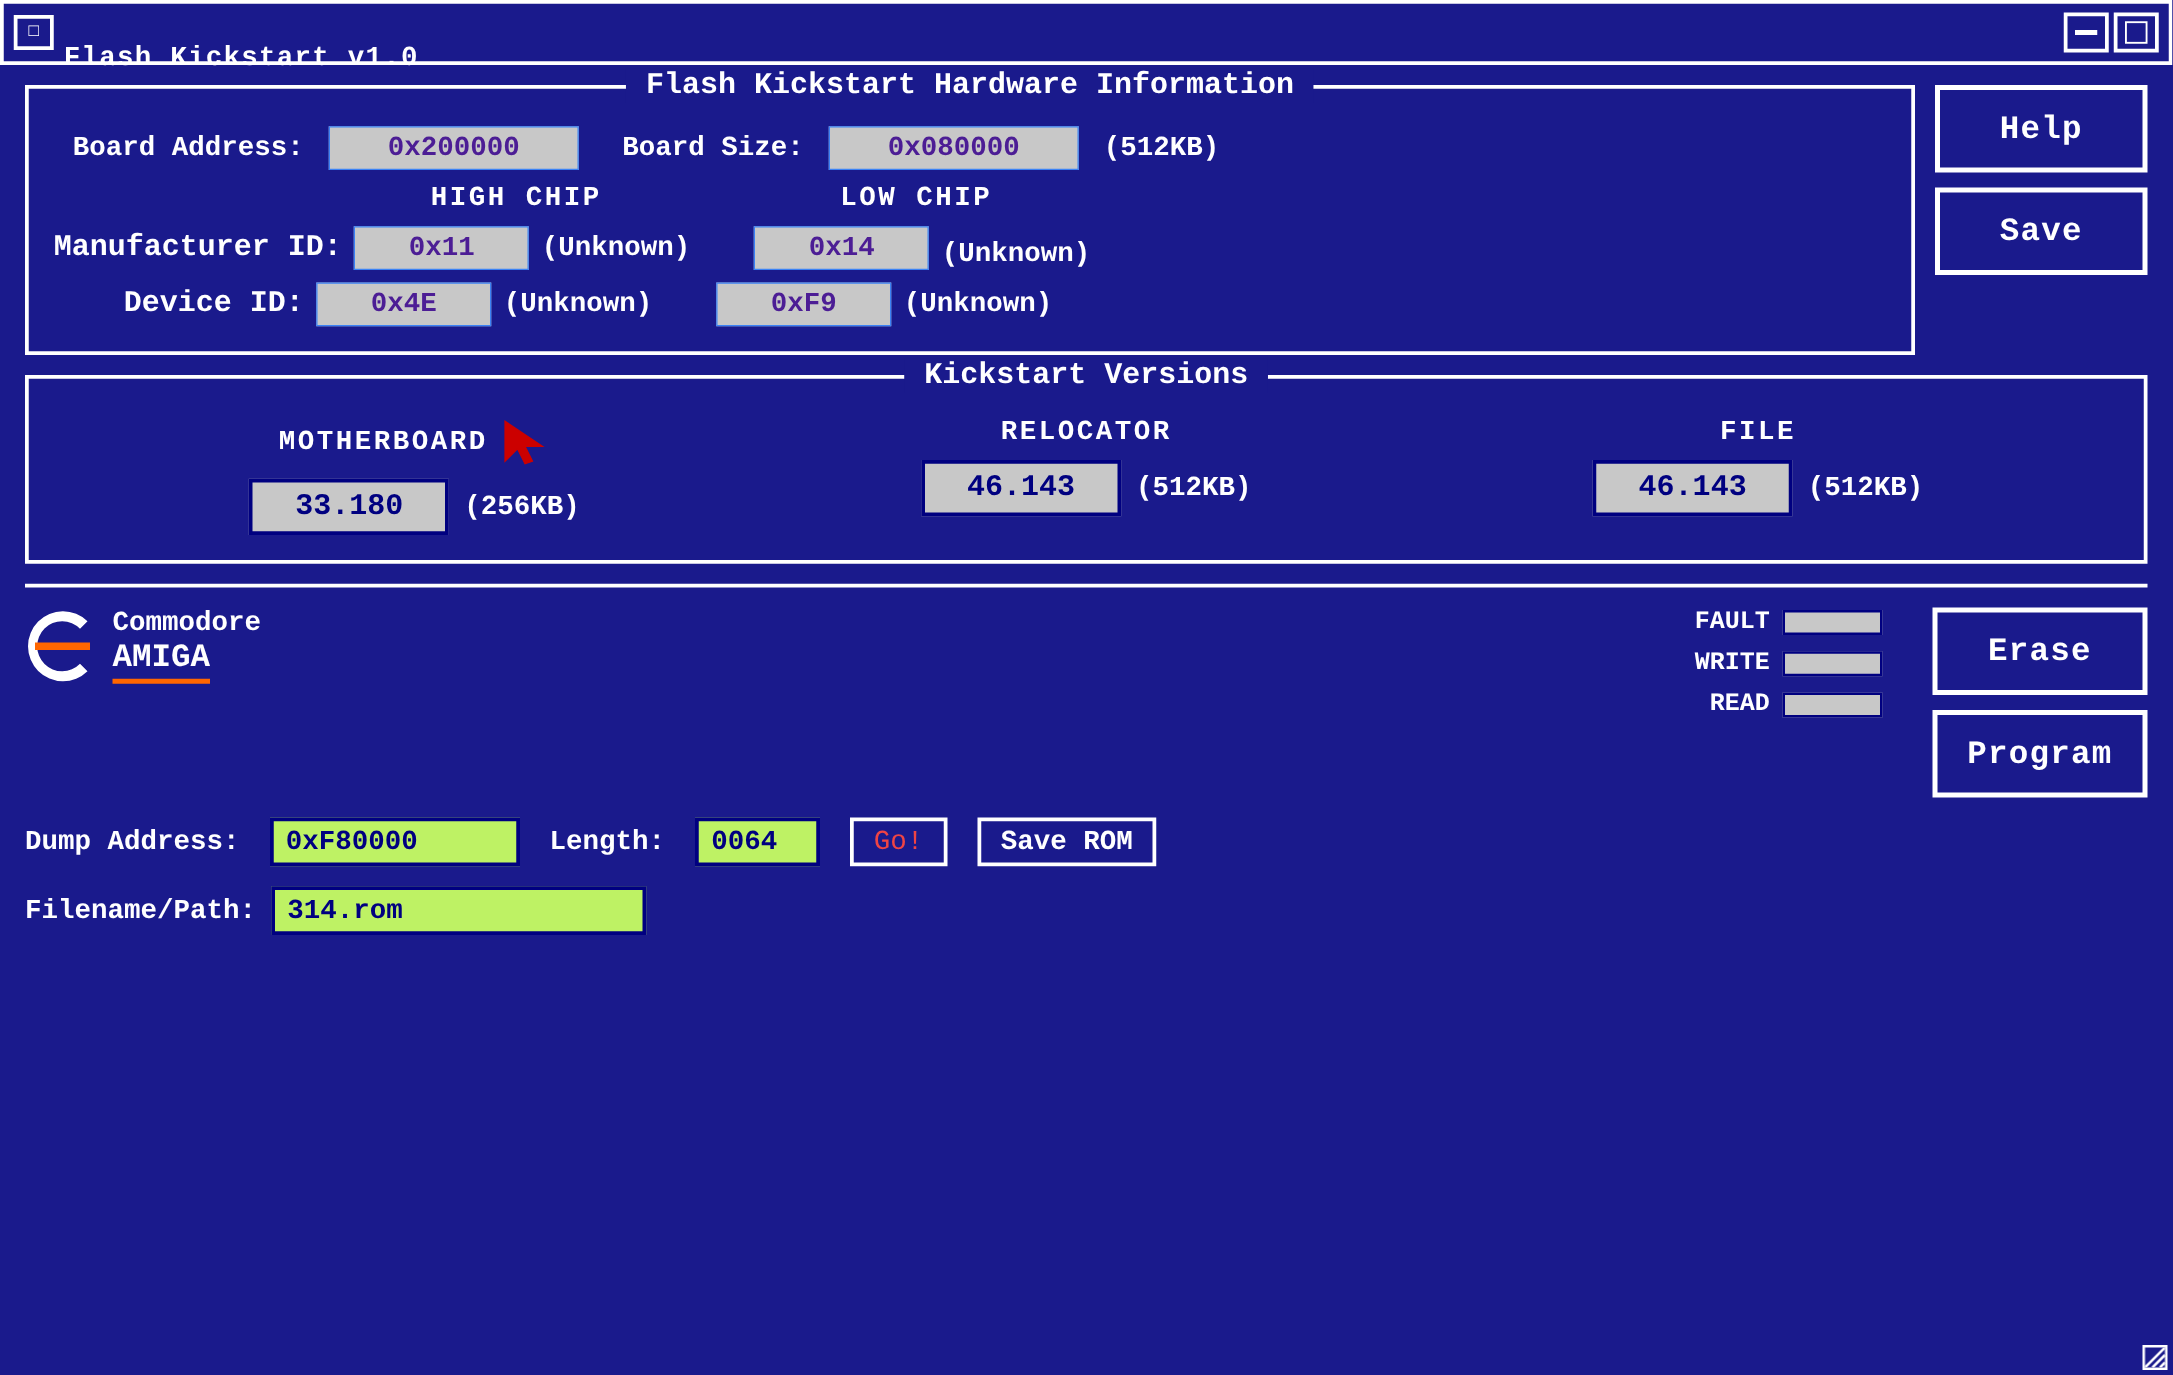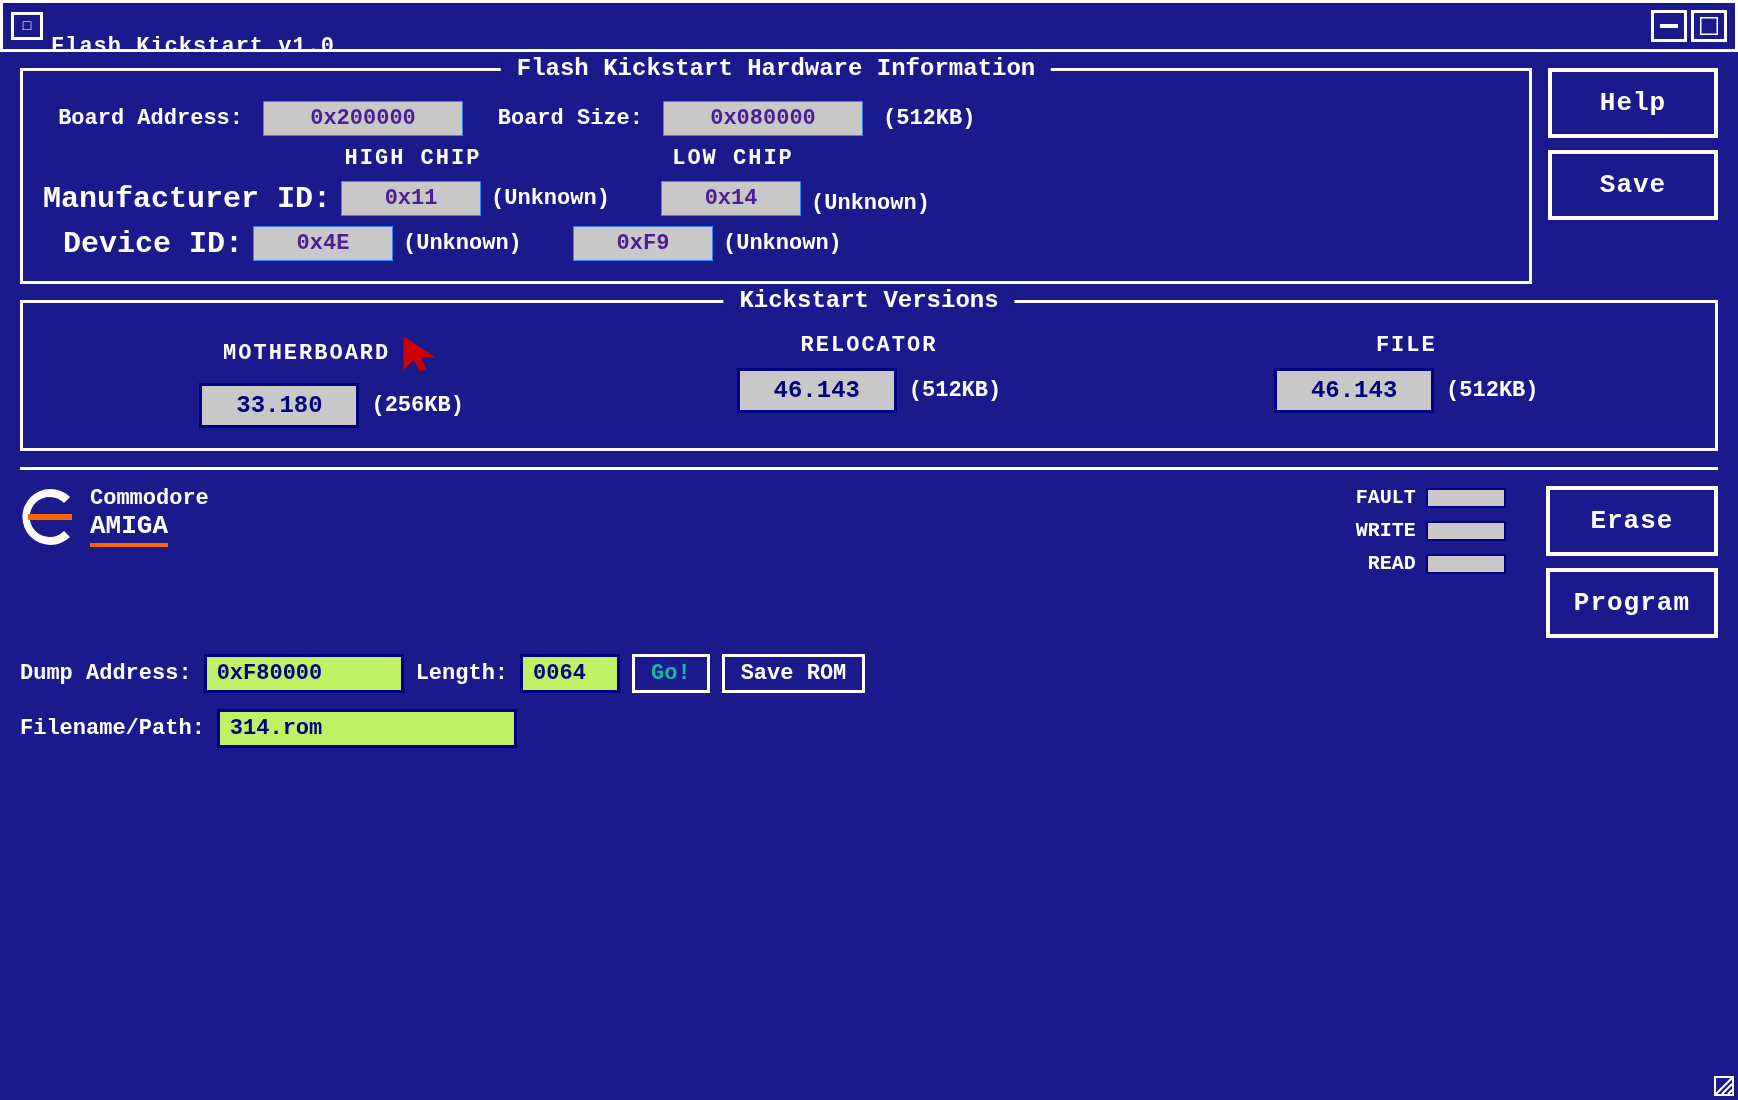--- a/index.html
+++ b/index.html
@@ -167,23 +167,23 @@
       min-width: 100px;
     }
 
     .input-box-wide {
       min-width: 300px;
     }
 
     .go-btn {
       background: #1a1a8c;
       border: 3px solid #ffffff;
-      color: #14b8a6;
-      font-family: 'Courier New', Courier, monospace;
-      font-weight: bold;
+      color: #ef4444;
+      font-family: 'Courier New', Courier, monospace;
+      font-weight: normal;
       font-size: 22px;
       padding: 4px 16px;
       cursor: pointer;
     }
 
     .save-btn {
       background: #1a1a8c;
       border: 3px solid #ffffff;
       color: white;
       font-family: 'Courier New', Courier, monospace;
@@ -206,21 +206,21 @@
 
     .board-row {
       display: flex;
       align-items: center;
       gap: 20px;
     }
 
     .row-label {
       min-width: 210px;
       text-align: right;
-      font-size: 30px;
+      font-size: 24px;
       padding-right: 10px;
     }
   </style>
 </head>
 <body>
 
 <div class="title-bar">
   <div class="title-bar-icon">
     <span>□</span>
   </div>
@@ -370,21 +370,21 @@
           <div class="status-indicator"></div>
         </div>
       </div>
 
       <div style="display:flex; flex-direction:column; gap:12px; flex-shrink:0;">
         <button class="big-btn">Erase</button>
         <button class="big-btn">Program</button>
       </div>
     </div>
 
-    <div style="display:flex; align-items:center; gap:12px;">
+    <div style="display:flex; align-items:center; gap:24px;">
       <span class="dump-label">Dump Address:</span>
       <div class="input-box input-box-medium">0xF80000</div>
       <span class="dump-label">Length:</span>
       <div class="input-box input-box-small">0064</div>
       <button class="go-btn">Go!</button>
       <button class="save-btn">Save ROM</button>
     </div>
 
     <div style="display:flex; align-items:center; gap:12px;">
       <span class="dump-label">Filename/Path:</span>

